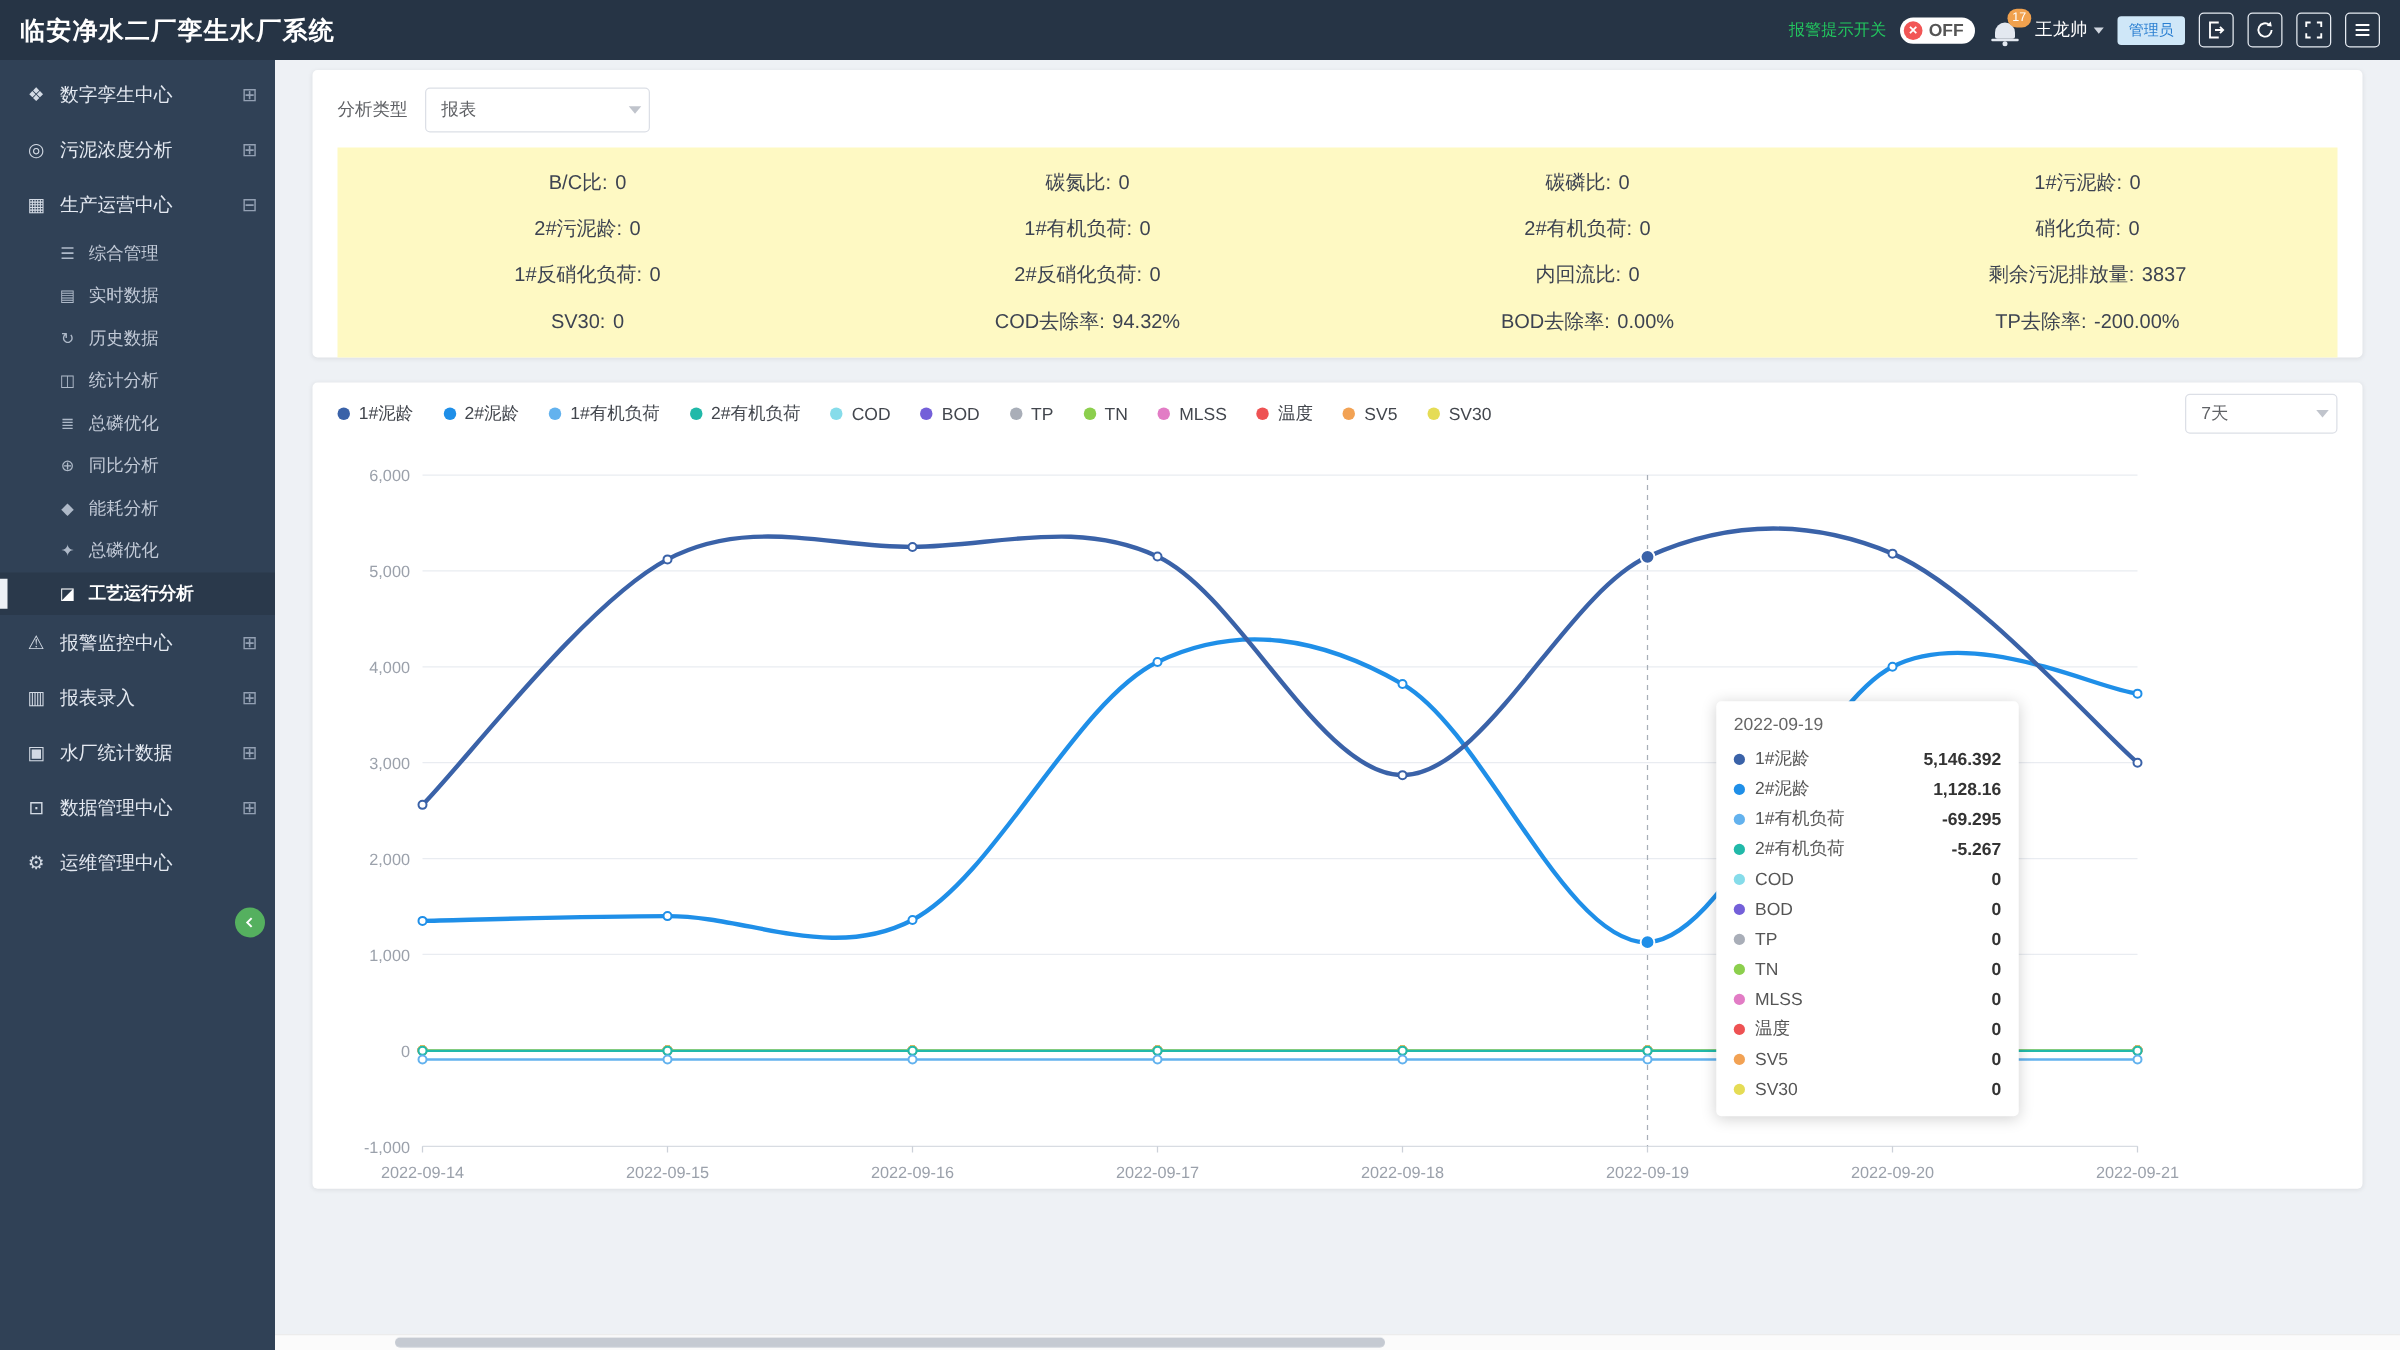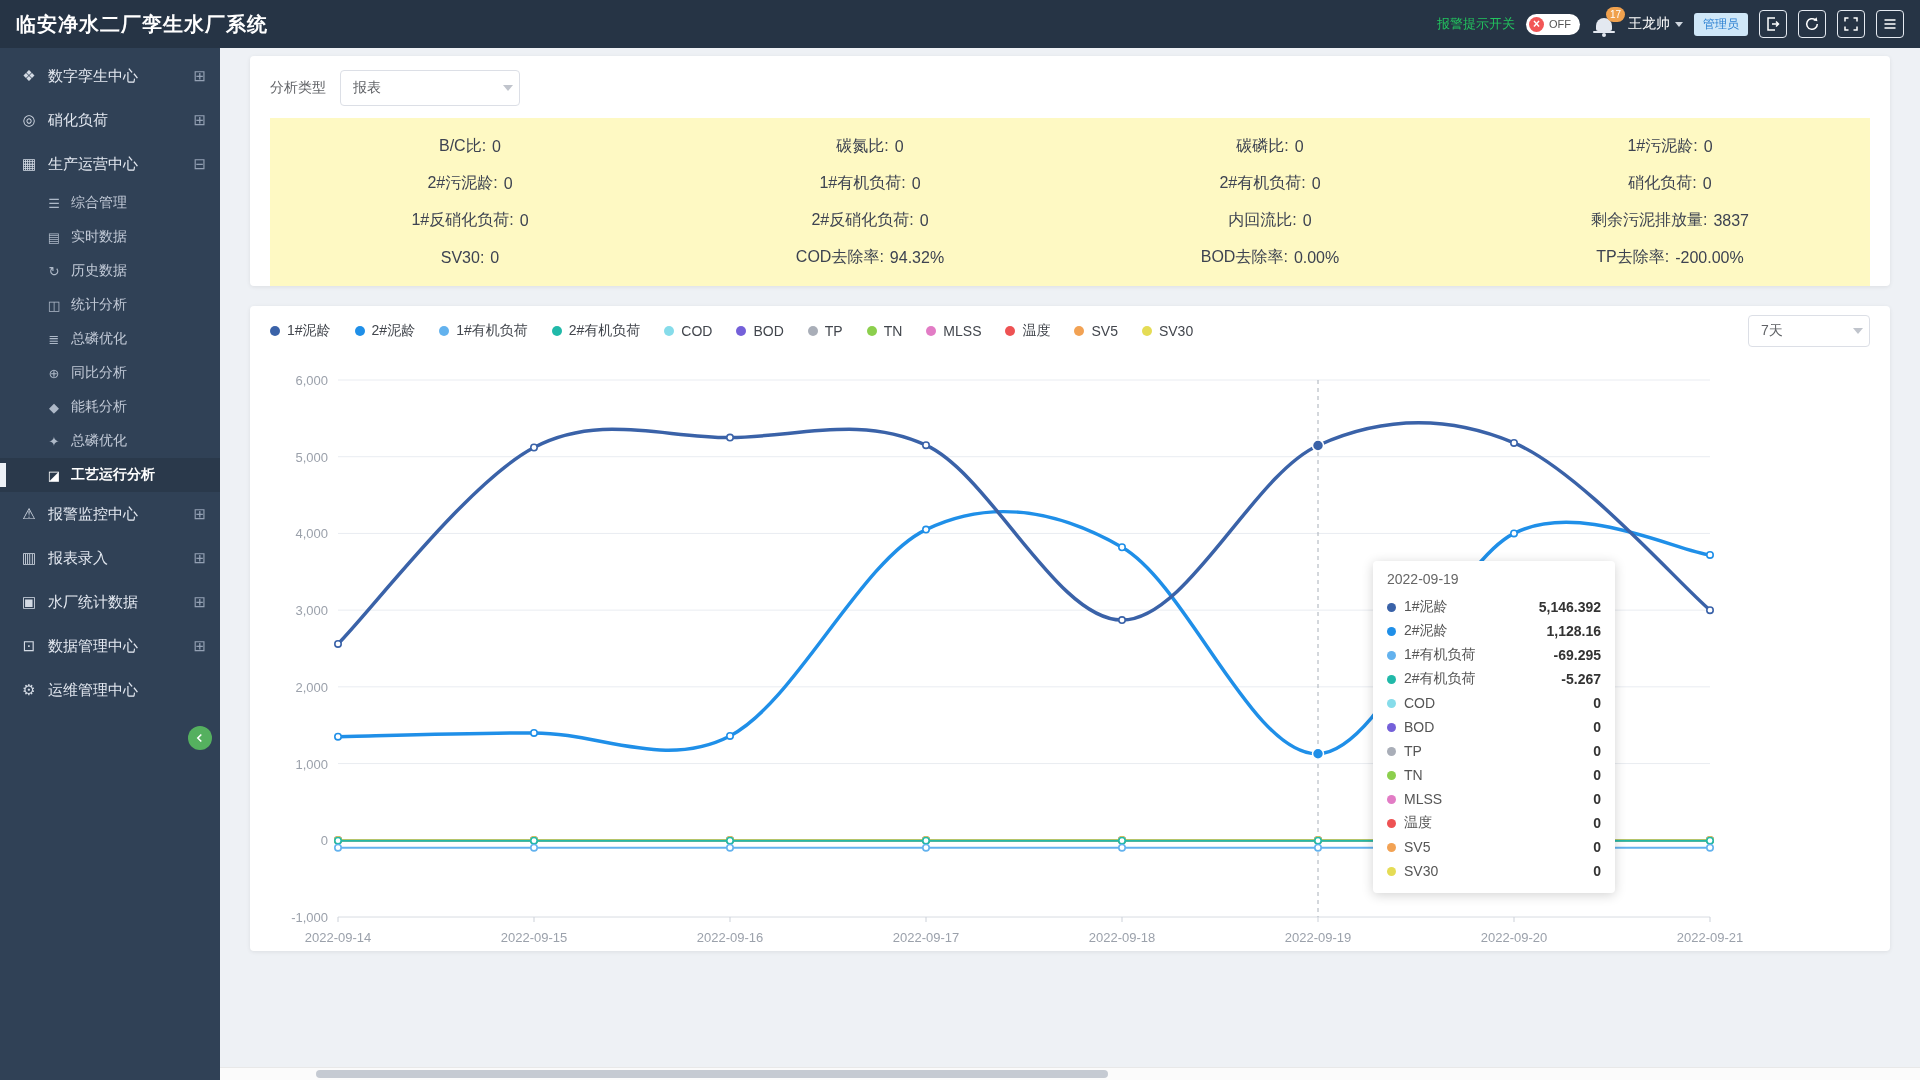--- a/index.html
+++ b/index.html
@@ -5,21 +5,21 @@
   html,body{margin:0;padding:0}
   body{width:1920px;height:1080px;overflow:hidden;position:relative;background:#eef1f5;
        font-family:"Liberation Sans","DejaVu Sans",sans-serif;}
   
   .topbar{height:48px;background:#263445;display:flex;align-items:center;padding:0 16px;position:relative;z-index:6}
   .app-title{color:#fff;font-size:20px;font-weight:bold;letter-spacing:1px}
   .topbar-right{margin-left:auto;display:flex;align-items:center;gap:11px}
   .alarm-label{color:#22c55e;font-size:13px}
   .switch{background:#fff;border-radius:11px;height:21px;display:flex;align-items:center;padding:0 9px 0 3px;gap:5px;cursor:pointer}
   .switch-x{width:15px;height:15px;border-radius:50%;background:#f25656;color:#fff;font-size:12px;line-height:15px;text-align:center;font-weight:bold}
-  .switch-text{font-size:11px;color:#555;font-weight:normal}
+  .switch-text{font-size:14px;color:#555;font-weight:bold}
   .bell-wrap{position:relative;width:26px;height:26px;display:flex;align-items:flex-end;justify-content:center;cursor:pointer}
   .bell{width:16px;height:13px;background:#e3e8f0;border-radius:8px 8px 2px 2px;position:relative;margin-bottom:6px}
   .bell::after{content:'';position:absolute;left:-3px;right:-3px;bottom:-2px;height:2px;background:#e3e8f0;border-radius:2px}
   .bell::before{content:'';position:absolute;left:50%;transform:translateX(-50%);bottom:-6px;width:4px;height:4px;border-radius:50%;background:#e3e8f0}
   .badge{position:absolute;top:-4px;right:-8px;background:#f0a14e;color:#fff;font-size:10px;border-radius:8px;padding:0 4px;line-height:15px;font-weight:normal}
   .username{color:#fff;font-size:14px;display:flex;align-items:center;gap:5px;cursor:pointer}
   .caret-down{width:0;height:0;border-left:4px solid transparent;border-right:4px solid transparent;border-top:5px solid #cfd6df}
   .role-badge{background:#cfe7f8;color:#2a7fd1;font-size:12px;padding:3px 9px;border-radius:3px}
   .icon-btn{width:28px;height:28px;border:1px solid #e6ebf2;border-radius:4px;background:transparent;display:flex;align-items:center;justify-content:center;cursor:pointer;padding:0;margin:0}
   .icon-btn svg{display:block}
@@ -115,21 +115,21 @@
 
   <aside class="sidebar">
     <nav id="menu">
         <div class="menu-item">
           <span class="mi-icon">❖</span>
           <span class="mi-label">数字孪生中心</span>
           <span class="mi-expand">⊞</span>
         </div>
         <div class="menu-item">
           <span class="mi-icon">◎</span>
-          <span class="mi-label">硝化负荷</span>
+          <span class="mi-label">污泥浓度分析</span>
           <span class="mi-expand">⊞</span>
         </div>
         <div class="menu-item">
           <span class="mi-icon">▦</span>
           <span class="mi-label">生产运营中心</span>
           <span class="mi-expand">⊟</span>
         </div>
         <div class="sub-item">
           <span class="si-icon">☰</span>
           <span>综合管理</span>

